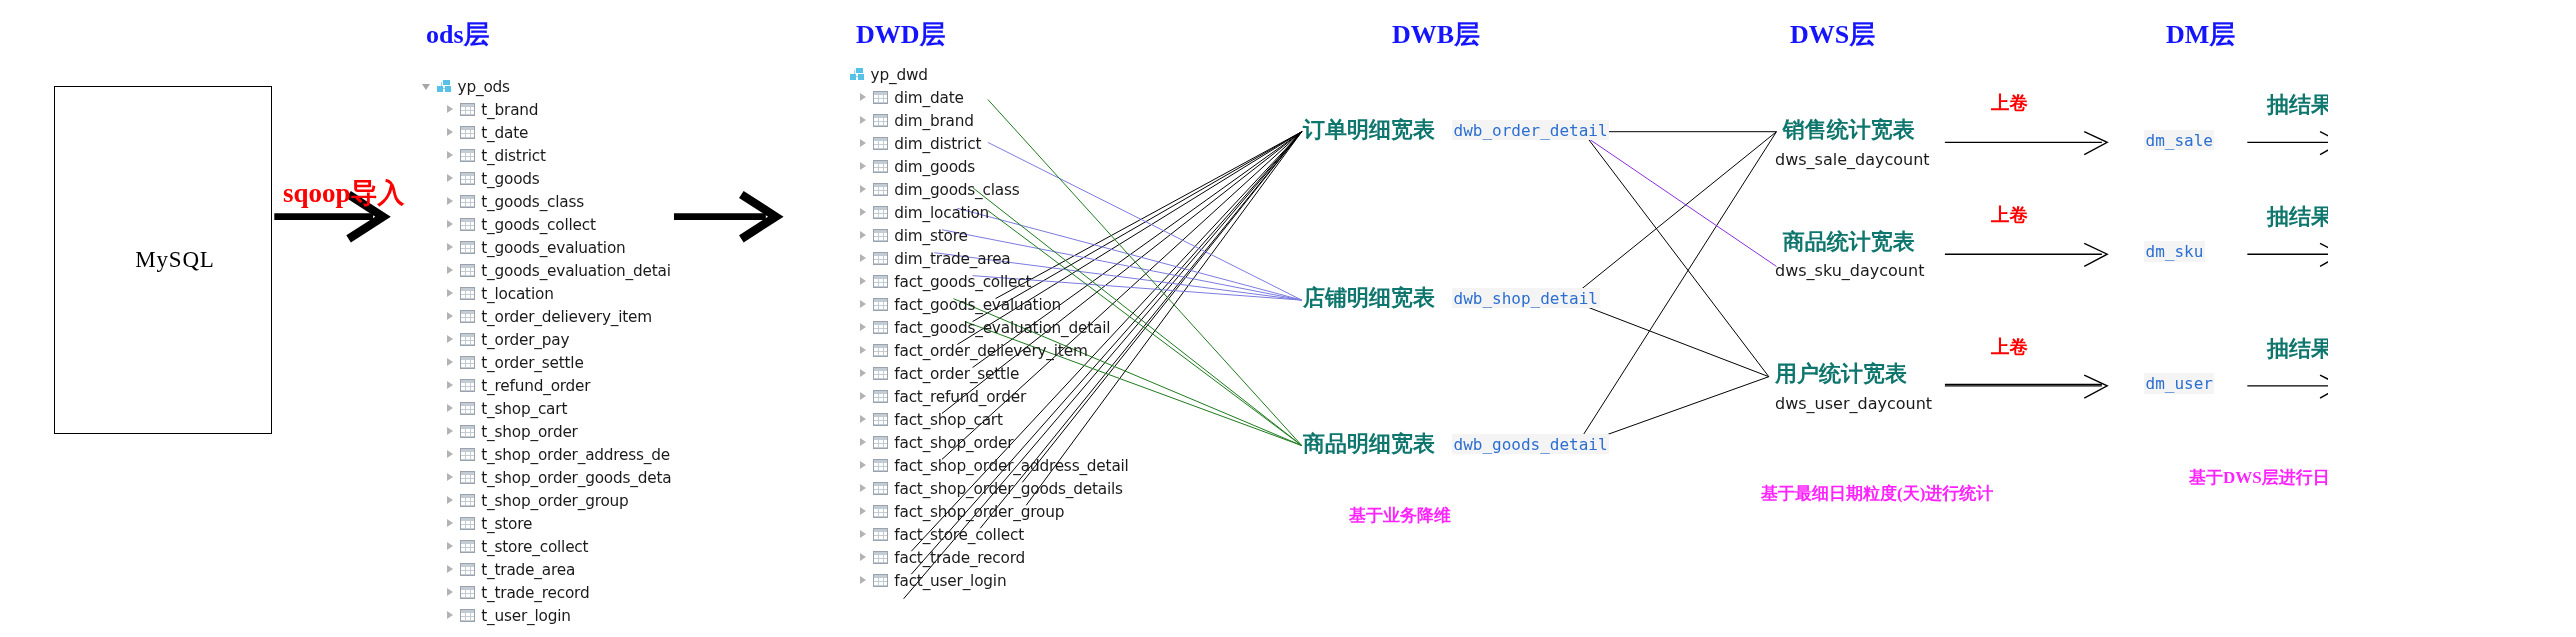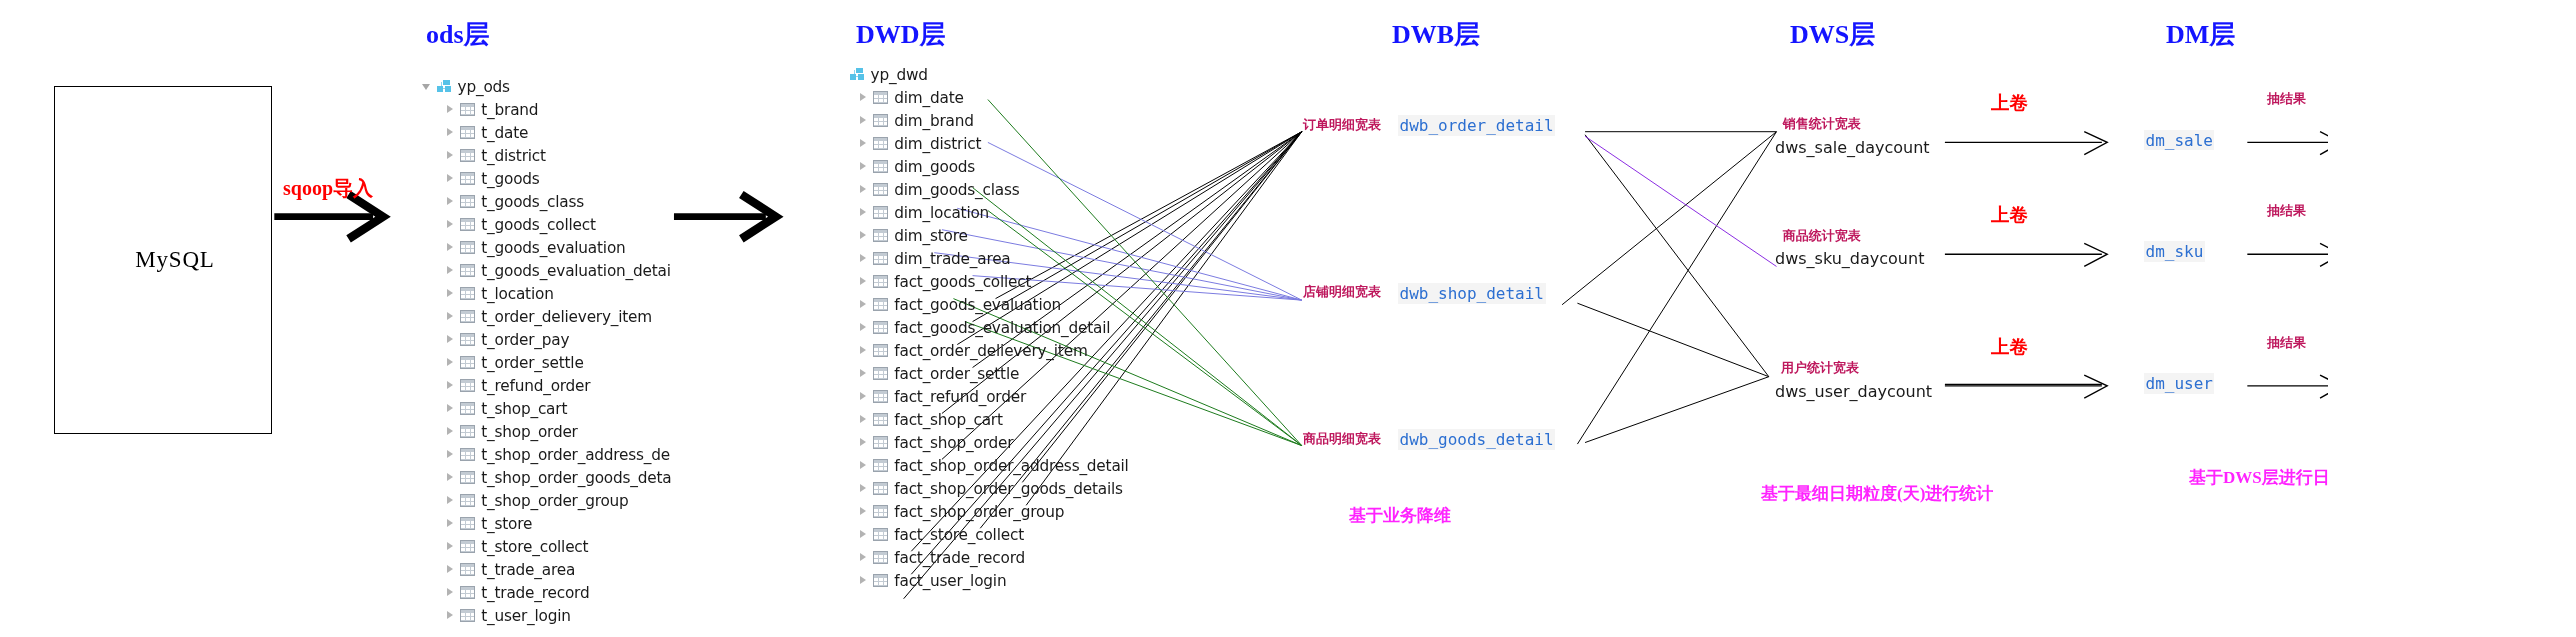--- a/index.html
+++ b/index.html
@@ -41,21 +41,21 @@
     font-family:"Liberation Serif","DejaVu Serif",serif;
     font-size:23px;
     color:#000;
     letter-spacing:0.8px;
   }
 
   
   .red-label{
     color:#ff0000;
     font-family:"Liberation Serif","DejaVu Serif",serif;
-    font-size:20px;
+    font-size:27px;
     font-weight:700;
     white-space:nowrap;
   }
 
   
   .tree{font-size:0;}
   .tree-row{
     position:relative;
     height:23px;
     display:flex;
@@ -125,23 +125,23 @@
   .tree-label{
     font-size:15.3px;
     color:#1a1a1a;
     font-family:"DejaVu Sans","Liberation Sans",sans-serif;
     letter-spacing:-0.2px;
   }
   .tree-label.root{font-size:15.3px;}
 
   
   .cn-label{
-    color:#be185d;
+    color:#0f766e;
     font-family:"Liberation Serif","DejaVu Serif",serif;
-    font-size:13px;
+    font-size:22px;
     font-weight:700;
     white-space:nowrap;
   }
   .code-chip{
     color:#2c6fd1;
     background:#f4f4f4;
     font-family:"DejaVu Sans Mono","Liberation Mono",monospace;
     font-size:16px;
     white-space:nowrap;
     padding:0.8px 1.5px;
@@ -745,21 +745,21 @@
         <span class="tree-label">fact_user_login</span>
       </div>
     </div>
 
   <div class="abs" id="dwb-col" style="left:1303px;top:115px;">
       <div style="position:absolute;left:0;top:0px;display:flex;align-items:center;white-space:nowrap;">
         <span class="cn-label">订单明细宽表</span>
         <span style="display:inline-block;width:17px;"></span>
         <span class="code-chip">dwb_order_detail</span>
       </div>
-      <div style="position:absolute;left:0;top:168px;display:flex;align-items:flex-start;white-space:nowrap;">
+      <div style="position:absolute;left:0;top:168px;display:flex;align-items:center;white-space:nowrap;">
         <span class="cn-label">店铺明细宽表</span>
         <span style="display:inline-block;width:17px;"></span>
         <span class="code-chip">dwb_shop_detail</span>
       </div>
       <div style="position:absolute;left:0;top:314px;display:flex;align-items:center;white-space:nowrap;">
         <span class="cn-label">商品明细宽表</span>
         <span style="display:inline-block;width:17px;"></span>
         <span class="code-chip">dwb_goods_detail</span>
       </div>
     </div>
@@ -767,21 +767,21 @@
   <div class="abs" id="dws-col" style="left:1775px;top:115px;">
       <div style="position:absolute;left:0;top:0px;white-space:nowrap;">
         <div class="cn-label" style="margin-left:7.7px;">销售统计宽表</div>
         <div class="code-plain" style="margin-top:4.6px;">dws_sale_daycount</div>
       </div>
       <div style="position:absolute;left:0;top:112px;white-space:nowrap;">
         <div class="cn-label" style="margin-left:7.7px;">商品统计宽表</div>
         <div class="code-plain" style="margin-top:4px;">dws_sku_daycount</div>
       </div>
       <div style="position:absolute;left:0;top:244px;white-space:nowrap;">
-        <div class="cn-label" style="margin-left:6px;">用户统计宽表</div>
+        <div class="cn-label" style="margin-left:0;">用户统计宽表</div>
         <div class="code-plain" style="margin-top:4.6px;">dws_user_daycount</div>
       </div>
     </div>
 
   <div class="abs red-label" style="left:1991px;top:90px;font-size:18.4px;">上卷</div>
   <div class="abs red-label" style="left:1991px;top:202px;font-size:18.4px;">上卷</div>
   <div class="abs red-label" style="left:1991px;top:334px;font-size:18.4px;">上卷</div>
 
   <div class="abs" id="dm-col" style="left:2144px;top:115px;">
       <div style="position:absolute;left:0;top:15.3px;white-space:nowrap;"><span class="code-chip">dm_sale</span></div>

